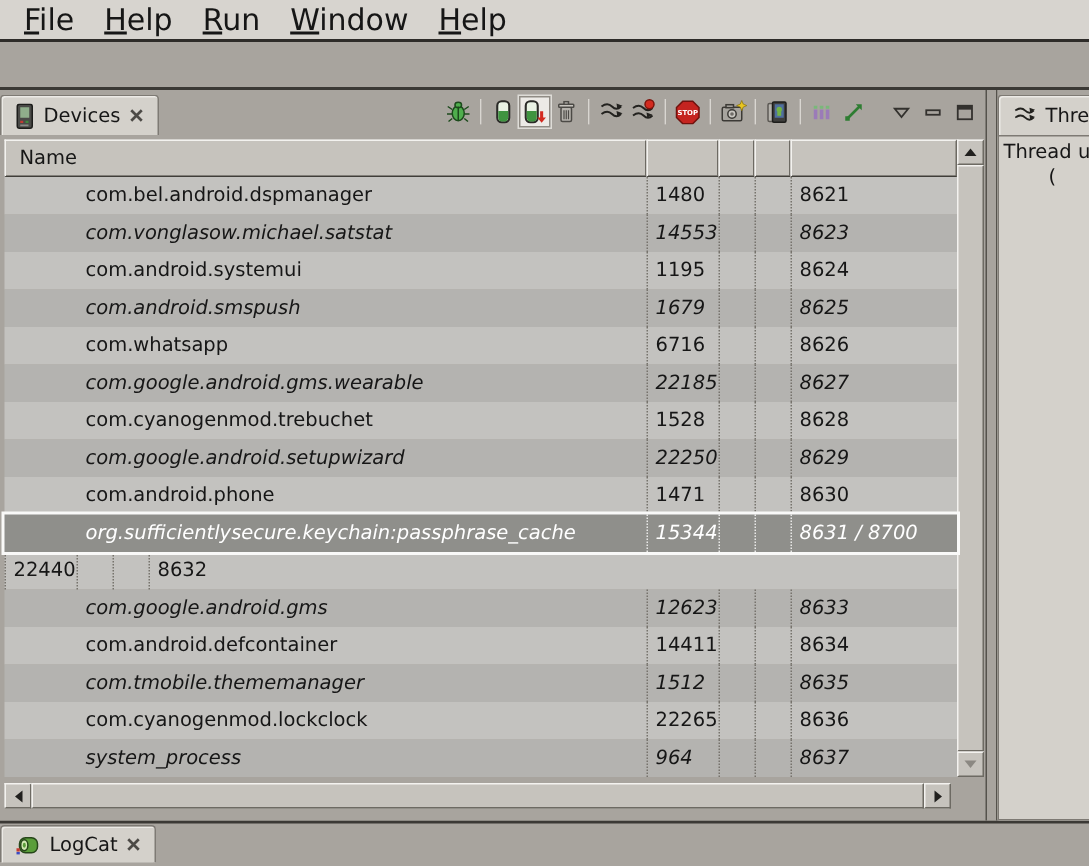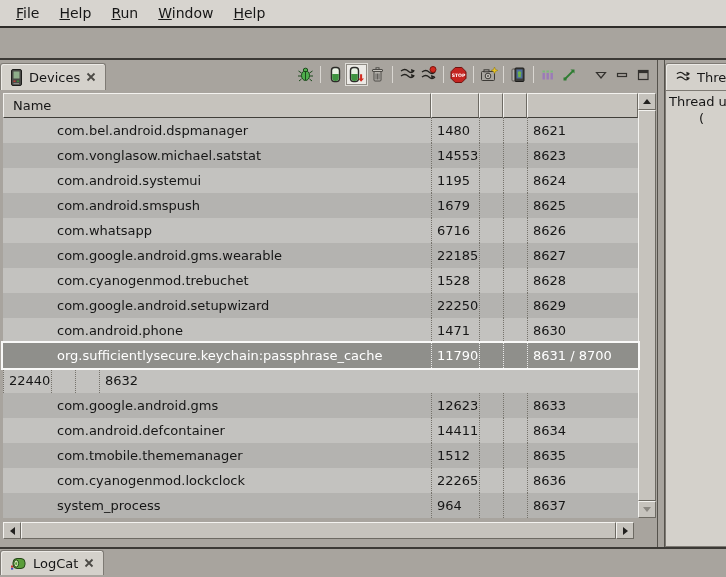--- a/index.html
+++ b/index.html
@@ -5,21 +5,21 @@
   * { margin:0; padding:0; box-sizing:border-box; }
   html,body { width:726px; height:577px; overflow:hidden; }
   body {
     font-family:"DejaVu Sans","Liberation Sans",sans-serif;
     font-size:13px; color:#161616;
     background:#a8a49e;
   }
   
   .menubar {
     height:28px; background:#d7d4cf; border-bottom:2px solid #2e2c29;
-    display:flex; align-items:center; padding-left:6px; font-size:14px;
+    display:flex; align-items:center; padding-left:6px; font-size:20px;
   }
   .menu-item { display:inline-block; padding:3px 10px; cursor:default; }
   .menu-item::first-letter { text-decoration:underline; }
   
   .toolbar-strip { height:32px; background:#a8a49e; border-bottom:2px solid #3b3935; }
   
   .main { height:487px; display:flex; }
   .devices-pane {
     width:658px; min-width:658px; background:#a8a49e;
     display:flex; flex-direction:column; border-right:1px solid #55524c;
@@ -55,21 +55,21 @@
     border-right:1px solid #6d6a63; border-bottom:1px solid #403e39;
     overflow:hidden; white-space:nowrap;
   }
   .th-name { width:428px; padding-left:9px; }
   .th-pid  { width:48px; }
   .th-c1   { width:24px; }
   .th-c2   { width:24px; }
   .th-port { width:111px; }
   .trow { display:flex; height:25px; align-items:center; }
   .trow.light { background:#c3c2bf; }
-  .trow.dark  { background:#b4b3b0; }
+  .trow.dark  { background:#b4b3b0;font-style:italic; }
   .trow.selected {
     background:#8f8f8b; color:#ffffff;
     box-shadow:0 0 0 2px #f9f9f8; position:relative; z-index:2;
   }
   .tcell { height:100%; display:flex; align-items:center; overflow:hidden; white-space:nowrap; }
   .cell-name { width:428px; padding-left:54px; }
   .cell-pid  { width:48px; padding-left:5px; border-left:1px dotted #76736c; }
   .cell-c1   { width:24px; border-left:1px dotted #76736c; }
   .cell-c2   { width:24px; border-left:1px dotted #76736c; }
   .cell-port { width:111px; padding-left:5px; border-left:1px dotted #76736c; }
@@ -323,21 +323,21 @@
               </div>
               <div class="trow light">
                 <div class="tcell cell-name">com.android.phone</div>
                 <div class="tcell cell-pid">1471</div>
                 <div class="tcell cell-c1"></div>
                 <div class="tcell cell-c2"></div>
                 <div class="tcell cell-port">8630</div>
               </div>
               <div class="trow dark selected">
                 <div class="tcell cell-name">org.sufficientlysecure.keychain:passphrase_cache</div>
-                <div class="tcell cell-pid">11790</div>
+                <div class="tcell cell-pid">15344</div>
                 <div class="tcell cell-c1"></div>
                 <div class="tcell cell-c2"></div>
                 <div class="tcell cell-port">8631 / 8700</div>
               </div>
               <div class="trow light">
                 <div class="tcell cell-pid">22440</div>
                 <div class="tcell cell-c1"></div>
                 <div class="tcell cell-c2"></div>
                 <div class="tcell cell-port">8632</div>
               </div>

